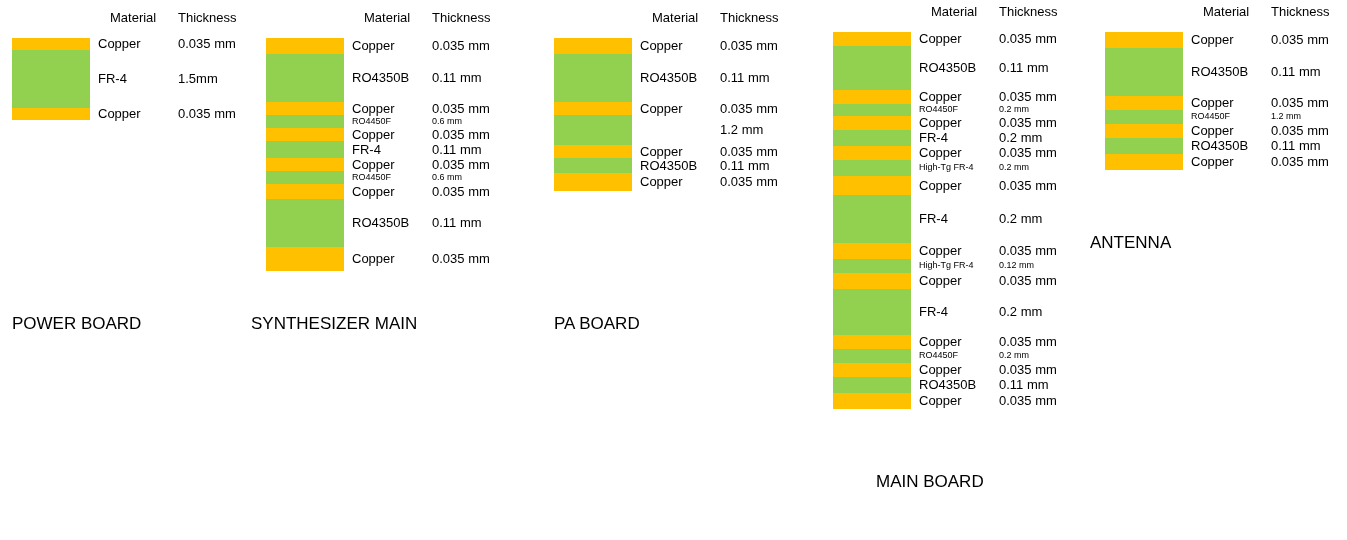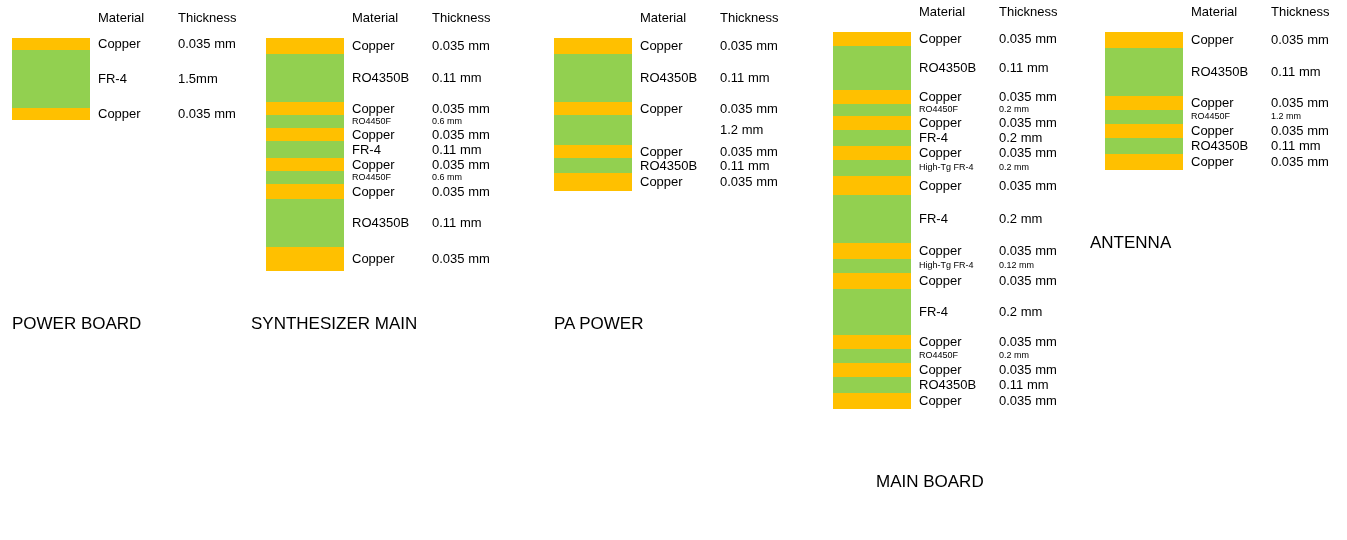--- a/index.html
+++ b/index.html
@@ -20,21 +20,21 @@
   }
   .col-headers {
     position: relative;
     height: 18px;
   }
   .hdr {
     position: absolute;
     font-size: 13px;
     white-space: nowrap;
   }
-  .hdr.material { left: 86px; text-align: center; }
+  .hdr.material { left: 98px; text-align: center; }
   .hdr.thickness { left: 166px; }
   .layers {
     position: relative;
   }
   .layer {
     position: absolute;
     left: 0;
     width: 78px;
     box-sizing: border-box;
   }
@@ -149,21 +149,21 @@
         <div class="lbl-material" style="top: 106.5px;">Copper</div>
         <div class="lbl-thickness" style="top: 106.5px;">0.035 mm</div>
         <div class="layer dielectric" style="top: 120px; height: 15px;"></div>
         <div class="lbl-material" style="top: 120.5px;">RO4350B</div>
         <div class="lbl-thickness" style="top: 120.5px;">0.11 mm</div>
         <div class="layer copper" style="top: 135px; height: 18px;"></div>
         <div class="lbl-material" style="top: 137px;">Copper</div>
         <div class="lbl-thickness" style="top: 137px;">0.035 mm</div>
       </div>
     </div>
-    <div class="board-title" style="left: 554px; top: 314px;">PA POWER</div>
+    <div class="board-title" style="left: 554px; top: 314px;">PA BOARD</div>
     <div class="stackup" style="left: 833px; top: 4px;">
       <div class="col-headers">
         <div class="hdr material">Material</div>
         <div class="hdr thickness">Thickness</div>
       </div>
       <div class="layers" style="height: 377px; margin-top: 10px;">
         <div class="layer copper" style="top: 0px; height: 14px;"></div>
         <div class="lbl-material" style="top: 0px;">Copper</div>
         <div class="lbl-thickness" style="top: 0px;">0.035 mm</div>
         <div class="layer dielectric" style="top: 14px; height: 44px;"></div>

